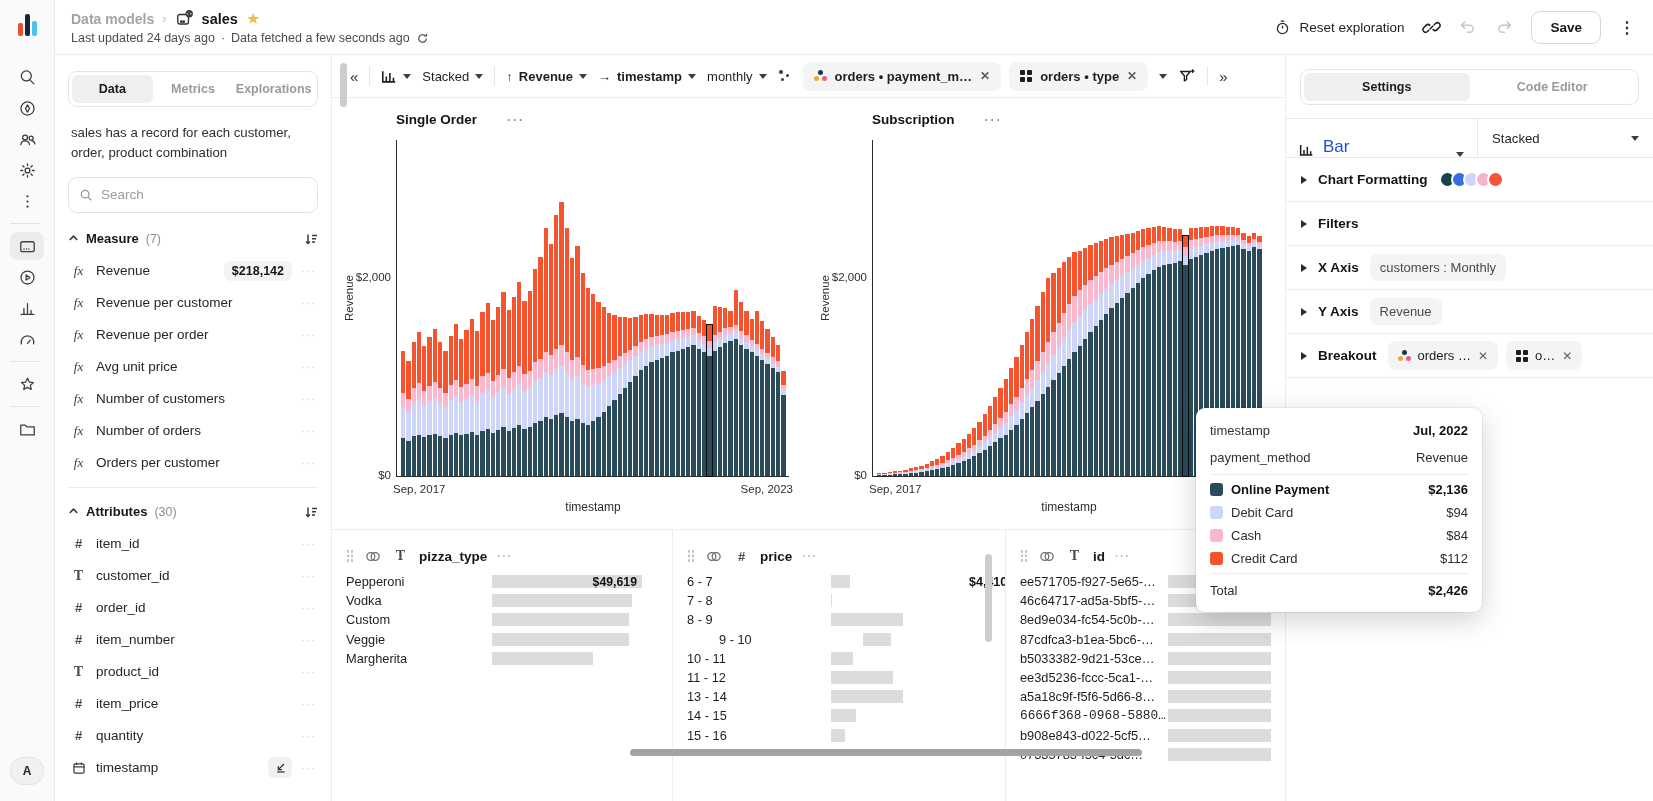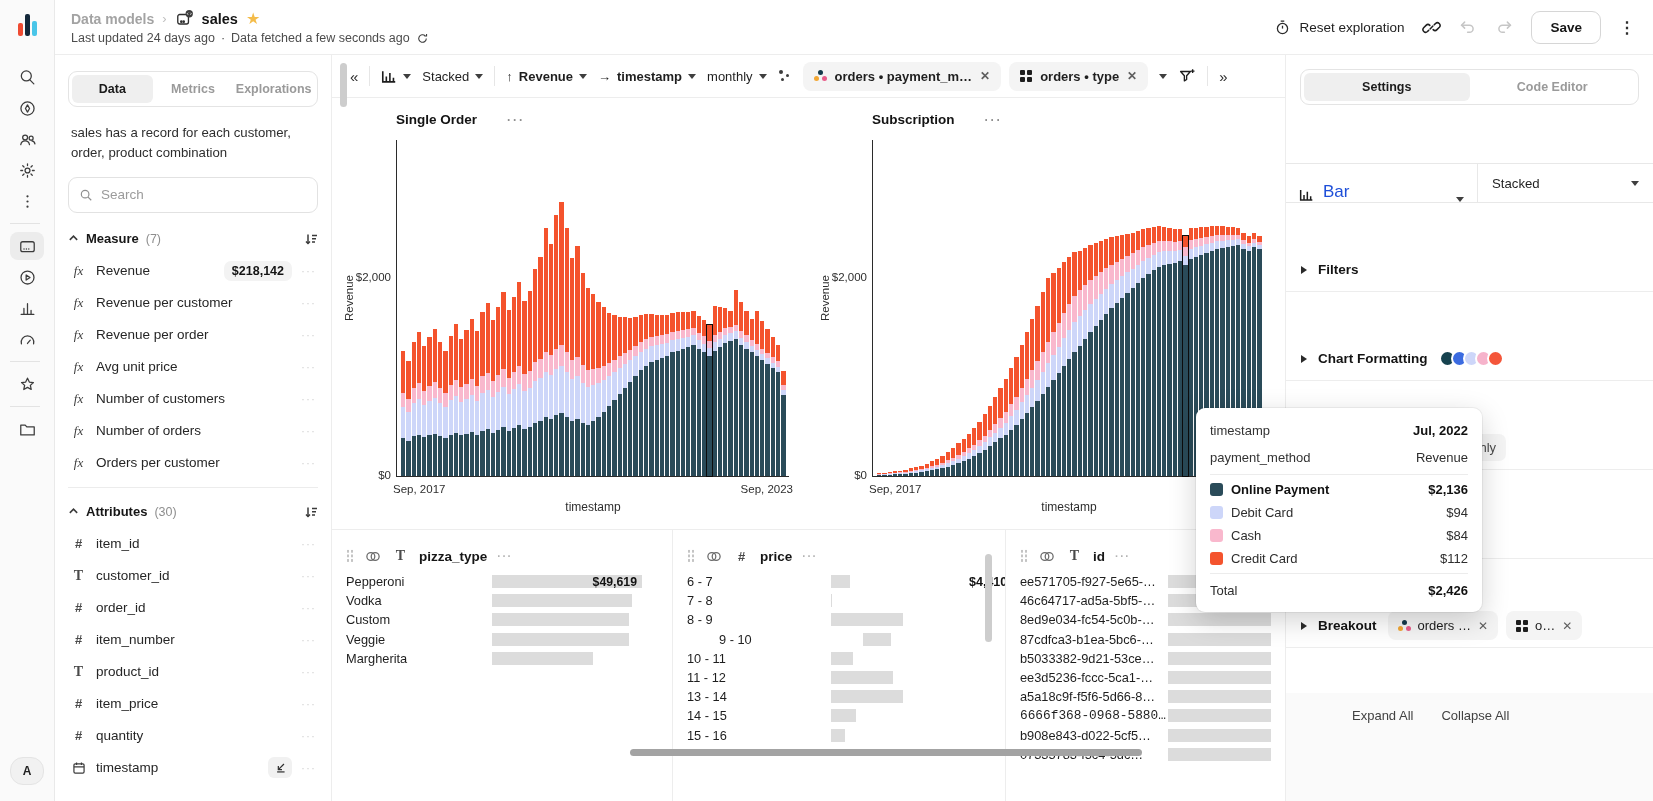--- a/index.html
+++ b/index.html
@@ -95,21 +95,21 @@
   .t-menu{color:#b3b3b3;font-weight:700;letter-spacing:1.5px;font-size:11px;}
   .trow{display:flex;align-items:center;height:19.2px;font-size:12.8px;color:#1e1e1e;}
   .trow .lbl{white-space:nowrap;overflow:hidden;text-overflow:ellipsis;}
   .gbar{height:13px;background:#dcdcdc;display:flex;align-items:center;justify-content:flex-end;}
   .gbar span{font-size:12.3px;font-weight:700;color:#121212;padding-right:5px;}
   .valout{flex:1;text-align:right;font-size:12.5px;font-weight:700;color:#121212;}
   .vthumb-top{position:absolute;left:8px;top:8px;width:7px;height:44px;background:#cdcdcd;border-radius:4px;z-index:5;}
   .vthumb-col{position:absolute;right:13px;top:24px;width:7px;height:88px;background:#cdcdcd;border-radius:4px;}
   .hscroll{position:absolute;left:298px;top:694px;width:512px;height:7px;background:#a3a3a3;border-radius:4px;z-index:6;}
   
-  .rightbar{position:absolute;right:0;top:55px;width:368px;bottom:0;background:#fff;border-left:1px solid #ededed;display:flex;flex-direction:column;box-sizing:border-box;gap:45px;}
+  .rightbar{position:absolute;right:0;top:55px;width:368px;bottom:0;background:#fff;border-left:1px solid #ededed;display:flex;flex-direction:column;box-sizing:border-box;}
   .rb-tabs{margin:14px 14px 13px;display:flex;border:1px solid #e4e4e4;border-radius:9px;padding:3px;height:36px;box-sizing:border-box;}
   .rb-type{display:flex;border-top:1px solid #e8e8e8;border-bottom:1px solid #e8e8e8;height:38px;}
   .rb-type-left{flex:1;display:flex;align-items:flex-end;gap:9px;padding:0 13px;font-size:17px;color:#1d4ed8;}
   .rb-type-right{width:176px;border-left:1px solid #e8e8e8;display:flex;align-items:center;justify-content:space-between;padding:0 14px;box-sizing:border-box;font-size:13.2px;}
   .rb-row{display:flex;align-items:center;gap:11px;min-height:43px;padding:0 15px;border-bottom:1px solid #ededed;font-size:13.5px;font-weight:700;color:#141414;}
   .tri{width:0;height:0;border-left:6px solid #2a2a2a;border-top:4.5px solid transparent;border-bottom:4.5px solid transparent;flex:none;}
   .gpill{background:#f4f4f4;border-radius:7px;padding:6px 10px;font-weight:400;font-size:13px;color:#4a4a4a;white-space:nowrap;}
   .palette{display:flex;align-items:center;}
   .pdot{width:13px;height:13px;border-radius:50%;border:2px solid #fff;margin-left:-5px;flex:none;}
   .pdot:first-child{margin-left:0;}
@@ -1641,32 +1641,32 @@
         <span>Bar</span>
         <span class="car" style="margin-left:auto"></span>
       </div>
       <div class="rb-type-right">
         <span>Stacked</span>
           <span class="car"></span>
       </div>
     </div>
     <div class="rb-row">
       <span class="tri"></span>
-      <span>Filters</span>
-    </div>
-    <div class="rb-row">
-      <span class="tri"></span>
       <span>Chart Formatting</span>
       <span class="palette" id="palette">
           <span class="pdot" style="background: rgb(22, 66, 79);"></span>
           <span class="pdot" style="background: rgb(59, 107, 224);"></span>
           <span class="pdot" style="background: rgb(205, 214, 249);"></span>
           <span class="pdot" style="background: rgb(246, 179, 203);"></span>
           <span class="pdot" style="background: rgb(244, 86, 58);"></span>
         </span>
+    </div>
+    <div class="rb-row">
+      <span class="tri"></span>
+      <span>Filters</span>
     </div>
     <div class="rb-row">
       <span class="tri"></span>
       <span>X Axis</span>
       <span class="gpill">customers : Monthly</span>
     </div>
     <div class="rb-row">
       <span class="tri"></span>
       <span>Y Axis</span>
       <span class="gpill">Revenue</span>
@@ -1689,24 +1689,20 @@
               <i></i>
               <i></i>
               <i></i>
               <i></i>
             </span>
             <span>o…</span>
             <span class="x" style="color:#5f5f5f;font-size:12px">✕</span>
           </span>
         </span>
     </div>
-    <div class="rb-footer">
-      <span class="rb-link">Expand All</span>
-      <span class="rb-link">Collapse All</span>
-    </div>
   </aside>
 
   <div class="tooltip">
     <div id="tt-head">
         <div class="tt-row">
           <span style="color:#333">timestamp</span>
           <span style="font-weight:700;color:#111">Jul, 2022</span>
         </div>
         <div class="tt-row">
           <span style="color:#333">payment_method</span>

